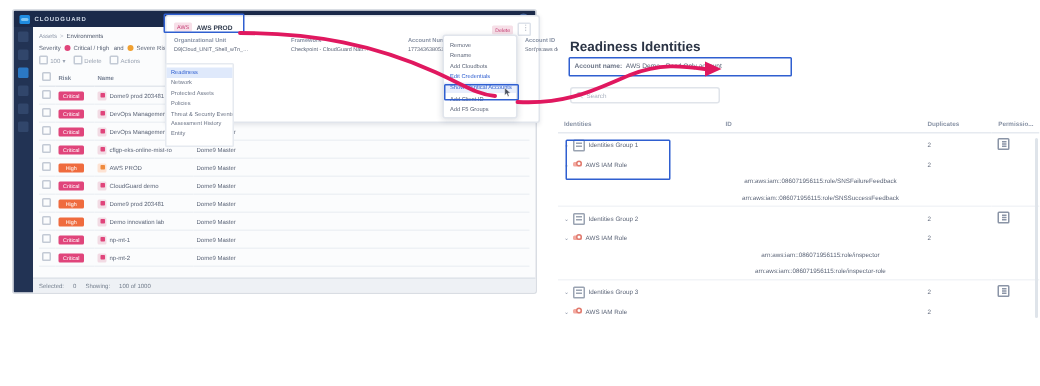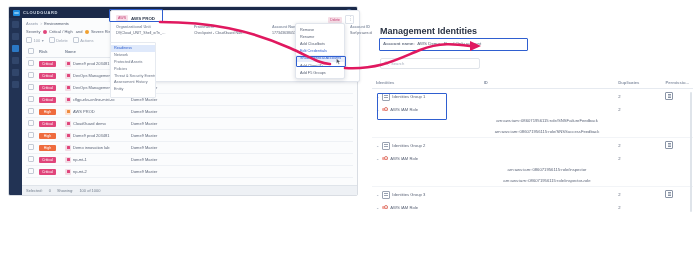--- a/index.html
+++ b/index.html
@@ -394,21 +394,21 @@
     <div class="item hi">Show Identical Accounts</div>
     <div class="item">Add Client ID</div>
     <div class="item">Add F5 Groups</div>
     <div class="ctx-hl"></div>
     <svg class="cursor" viewBox="0 0 10 14">
       <path d="M1 1 L1 11 L3.5 8.7 L5.2 12.6 L6.9 11.9 L5.3 8.2 L8.6 8.1 Z" fill="#4a5160" stroke="#fff" stroke-width=".6"></path>
     </svg>
   </div>
 
   <div class="idpanel">
-    <div class="idp-title">Management Identities</div>
+    <div class="idp-title">Readiness Identities</div>
 
     <div class="idp-acct-wrap">
       <div class="idp-acct">
         <span class="k">Account name:</span>
         &nbsp;<span>AWS Demo - Read Only account</span>
       </div>
       <div class="acct-hl"></div>
     </div>
 
     <div class="searchbox">

